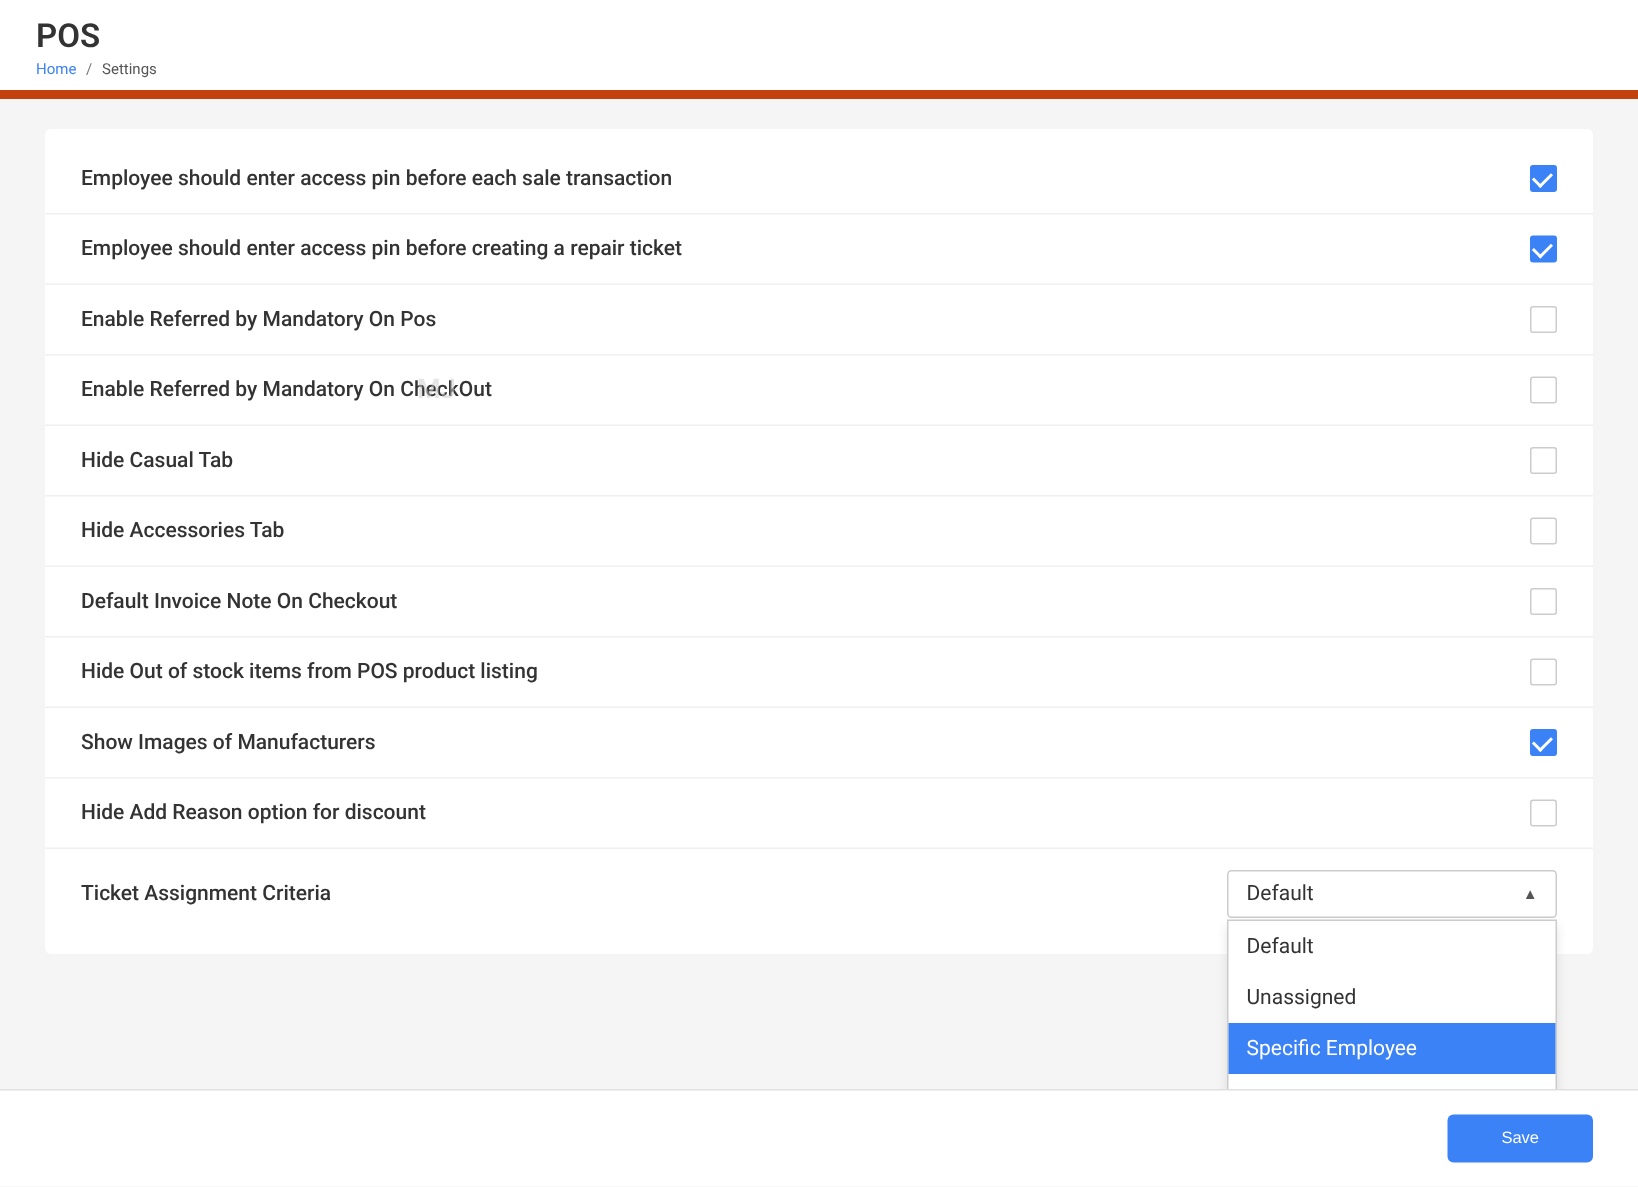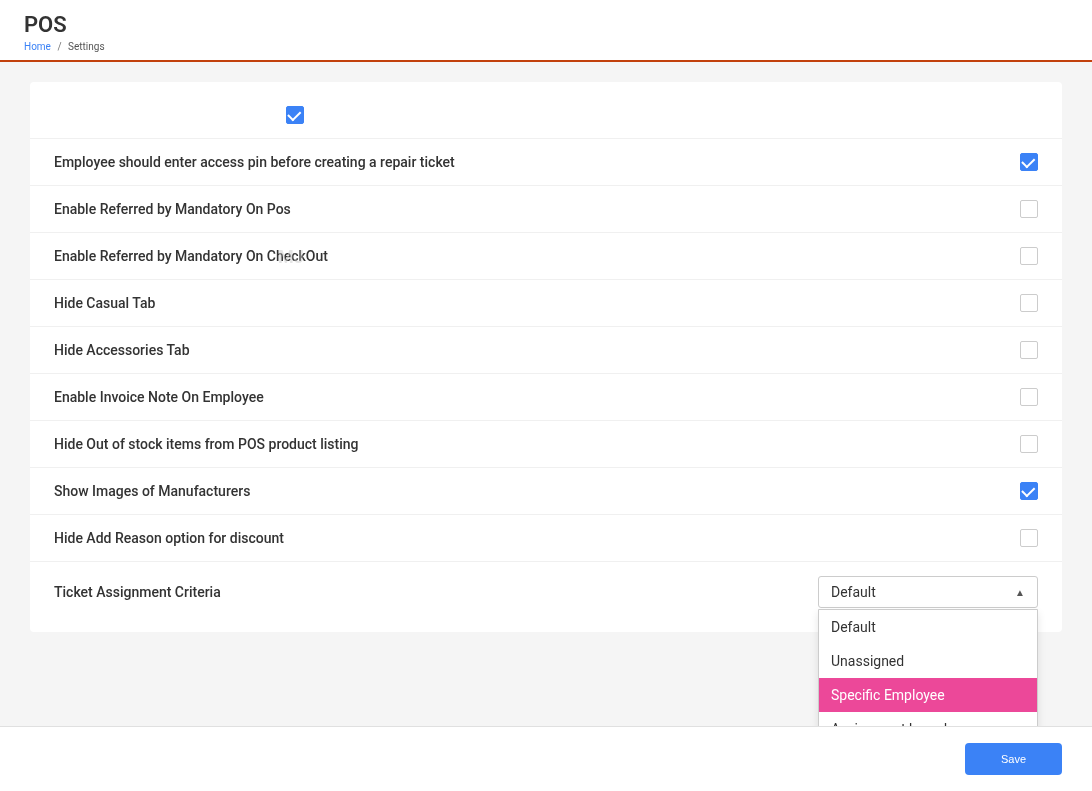--- a/index.html
+++ b/index.html
@@ -11,21 +11,21 @@
     body {
       font-family: -apple-system, BlinkMacSystemFont, 'Segoe UI', Roboto, sans-serif;
       background: #f5f5f5;
       color: #333;
       font-size: 14px;
     }
 
     .header {
       background: #fff;
       padding: 12px 24px 8px 24px;
-      border-bottom: 2px solid #c2410c;
+      border-bottom: 6px solid #c2410c;
     }
 
     .page-title {
       font-size: 22px;
       font-weight: 600;
       color: #333;
       margin-bottom: 4px;
     }
 
     .breadcrumb {
@@ -166,21 +166,21 @@
     }
 
     .dropdown-item {
       padding: 9px 12px;
       cursor: pointer;
       font-size: 14px;
       color: #333;
     }
 
     .dropdown-item.selected {
-      background: #ec4899;
+      background: #3b82f6;
       color: #fff;
     }
 
     
     .avatar-watermark {
       position: absolute;
       left: 248px;
       top: 50%;
       transform: translateY(-50%);
       font-size: 18px;
@@ -233,20 +233,21 @@
       <span class="breadcrumb-separator">/</span>
       <span class="breadcrumb-current">Settings</span>
     </div>
   </div>
 
   <div class="scrollable-content">
     <div class="content">
       <div class="settings-card" id="settings-rows-container">
 
       <div class="setting-row">
+            <div class="setting-label">Employee should enter access pin before each sale transaction</div>
             <div class="setting-control">
               <div class="checkbox-wrapper">
                 <input type="checkbox" checked="" style="">
                 <div class="checkbox-custom checked"></div>
               </div>
             </div>
           </div>
           <div class="setting-row">
             <div class="setting-label">Employee should enter access pin before creating a repair ticket</div>
             <div class="setting-control">
@@ -287,21 +288,21 @@
           <div class="setting-row">
             <div class="setting-label">Hide Accessories Tab</div>
             <div class="setting-control">
               <div class="checkbox-wrapper">
                 <input type="checkbox" style="">
                 <div class="checkbox-custom"></div>
               </div>
             </div>
           </div>
           <div class="setting-row">
-            <div class="setting-label">Enable Invoice Note On Employee</div>
+            <div class="setting-label">Default Invoice Note On Checkout</div>
             <div class="setting-control">
               <div class="checkbox-wrapper">
                 <input type="checkbox" style="">
                 <div class="checkbox-custom"></div>
               </div>
             </div>
           </div>
           <div class="setting-row">
             <div class="setting-label">Hide Out of stock items from POS product listing</div>
             <div class="setting-control">

